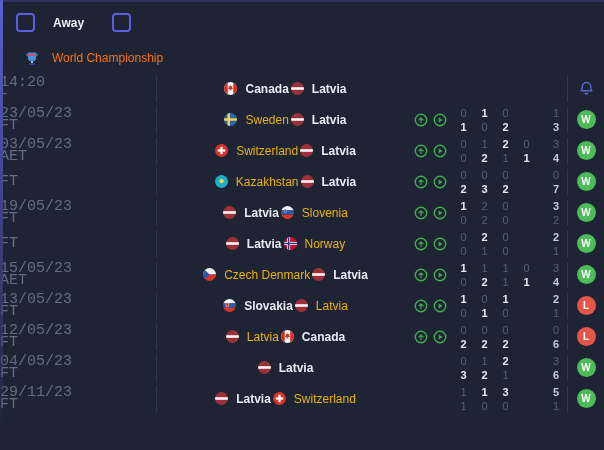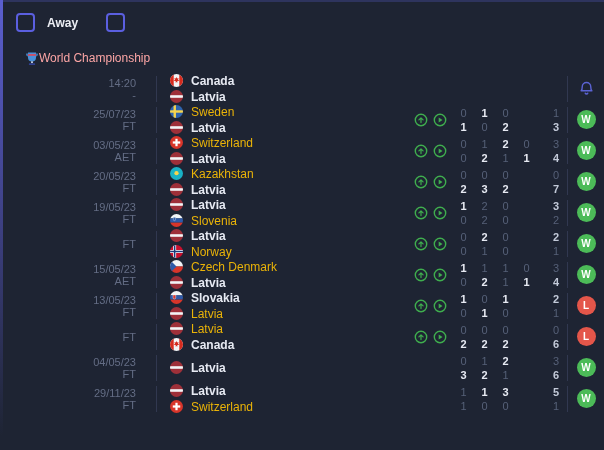--- a/index.html
+++ b/index.html
@@ -7,34 +7,34 @@
     width:604px;height:450px;overflow:hidden;position:relative;
     font-family:"Liberation Sans","DejaVu Sans",sans-serif;
     background:#1e2433;
   }
   .edge-strip{position:absolute;left:0;top:0;width:3px;height:100%;
     background:linear-gradient(#5b5fd0,#3a3d7a 55%,rgba(58,61,122,0) 97%);}
   .top-strip{position:absolute;left:0;top:0;width:100%;height:2px;background:rgba(91,95,208,0.28);}
 
   
   .filterbar{display:flex;align-items:center;gap:28px;padding:13px 16px 9px 16px;}
-  .filter{display:flex;align-items:center;gap:12px;cursor:pointer;}
+  .filter{display:flex;align-items:center;gap:18px;cursor:pointer;}
   .cb{width:15px;height:15px;border:2px solid #5b5fe0;border-radius:4px;background:transparent;flex:none;}
   .flabel{font-size:12px;font-weight:700;color:#eceef4;}
 
   
   .sechdr{height:30px;display:flex;align-items:center;padding-left:25px;margin-top:2px;}
   .s-icon{width:14px;height:15px;flex:none;display:flex;align-items:center;}
-  .s-title{margin-left:0;font-size:12px;color:#fca5a5;}
+  .s-title{margin-left:13px;font-size:12px;color:#f97316;}
 
   
   .row{display:flex;align-items:center;height:31px;}
-  .datecol{width:136px;text-align:right;font-size:11px;color:#646d85;line-height:12px;}
+  .datecol{width:136px;text-align:left;font-size:15px;color:#646d85;line-height:12px;font-family:Liberation Mono, monospace;}
   .vd{width:1px;height:26px;background:#313850;margin-left:20px;flex:none;}
-  .teams{flex:1;margin-left:13px;display:flex;flex-direction:column;justify-content:center;gap:2px;min-width:0;}
+  .teams{flex:1;margin-left:13px;display:flex;flex-direction:row;justify-content:center;gap:2px;min-width:0;}
   .team{display:flex;align-items:center;height:14px;}
   .flag{width:13px;height:13px;border-radius:50%;overflow:hidden;flex:none;}
   .flag svg{display:block;}
   .tname{margin-left:8px;font-size:12px;color:#eab308;white-space:nowrap;}
   .tname.win{color:#e7eaf3;font-weight:700;}
   .media{width:46px;display:flex;justify-content:flex-end;align-items:center;gap:5px;margin-right:6px;flex:none;}
   .media svg{display:block;cursor:pointer;}
   .periods{width:84px;display:flex;flex:none;}
   .pcol{width:21px;text-align:center;font-size:11px;line-height:14px;}
   .totcol{width:22px;margin-right:8px;text-align:right;font-size:11px;line-height:14px;flex:none;}
@@ -112,21 +112,21 @@
         <span class="bell">
           <svg width="17" height="17" viewBox="0 0 24 24" fill="none" stroke="#5b63d4" stroke-width="2" stroke-linecap="round" stroke-linejoin="round">
             <path d="M6 9.5a6 6 0 0 1 12 0c0 4.2 1.6 5.6 1.6 5.6H4.4S6 13.7 6 9.5"></path>
             <path d="M10.2 18.6a2 2 0 0 0 3.6 0"></path>
           </svg>
         </span>
       </div>
     </div>
     <div class="row">
       <div class="datecol">
-        <div>25/07/23</div>
+        <div>23/05/23</div>
         <div>FT</div>
       </div>
       <div class="vd"></div>
       <div class="teams">
         <div class="team">
           <span class="flag">
             <svg viewBox="0 0 14 14" width="13" height="13">
               <rect width="14" height="14" fill="#2f64ad"></rect>
               <rect x="3.8" width="2.6" height="14" fill="#f6d44d"></rect>
               <rect y="5.7" width="14" height="2.6" fill="#f6d44d"></rect>
@@ -242,21 +242,20 @@
       <div class="totcol">
         <div class="tlo">3</div>
         <div class="thi">4</div>
       </div>
       <div class="badgebox">
         <span class="badge" style="background: rgb(76, 187, 88);">W</span>
       </div>
     </div>
     <div class="row">
       <div class="datecol">
-        <div>20/05/23</div>
         <div>FT</div>
       </div>
       <div class="vd"></div>
       <div class="teams">
         <div class="team">
           <span class="flag">
             <svg viewBox="0 0 14 14" width="13" height="13">
               <rect width="14" height="14" fill="#19b1c5"></rect>
               <circle cx="7" cy="6.6" r="2.3" fill="#f6d44d"></circle>
             </svg>
@@ -563,20 +562,21 @@
       <div class="totcol">
         <div class="thi">2</div>
         <div class="tlo">1</div>
       </div>
       <div class="badgebox">
         <span class="badge" style="background: rgb(228, 86, 74);">L</span>
       </div>
     </div>
     <div class="row">
       <div class="datecol">
+        <div>12/05/23</div>
         <div>FT</div>
       </div>
       <div class="vd"></div>
       <div class="teams">
         <div class="team">
           <span class="flag">
             <svg viewBox="0 0 14 14" width="13" height="13">
               <rect width="14" height="14" fill="#9e3039"></rect>
               <rect y="5.6" width="14" height="2.8" fill="#f2f4f6"></rect>
             </svg>

